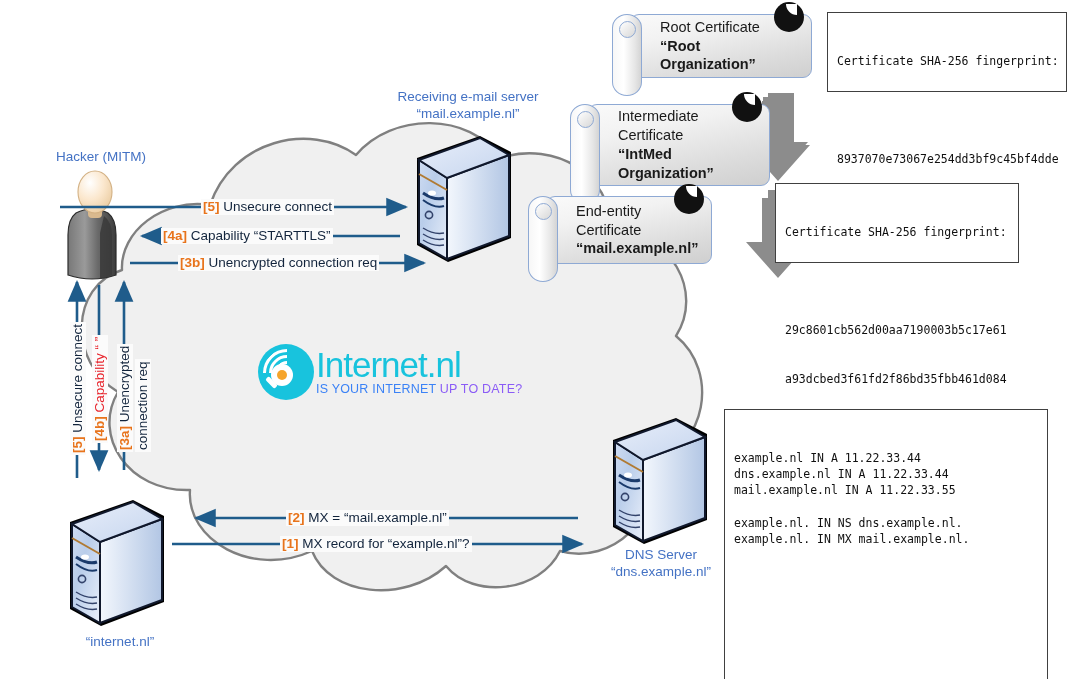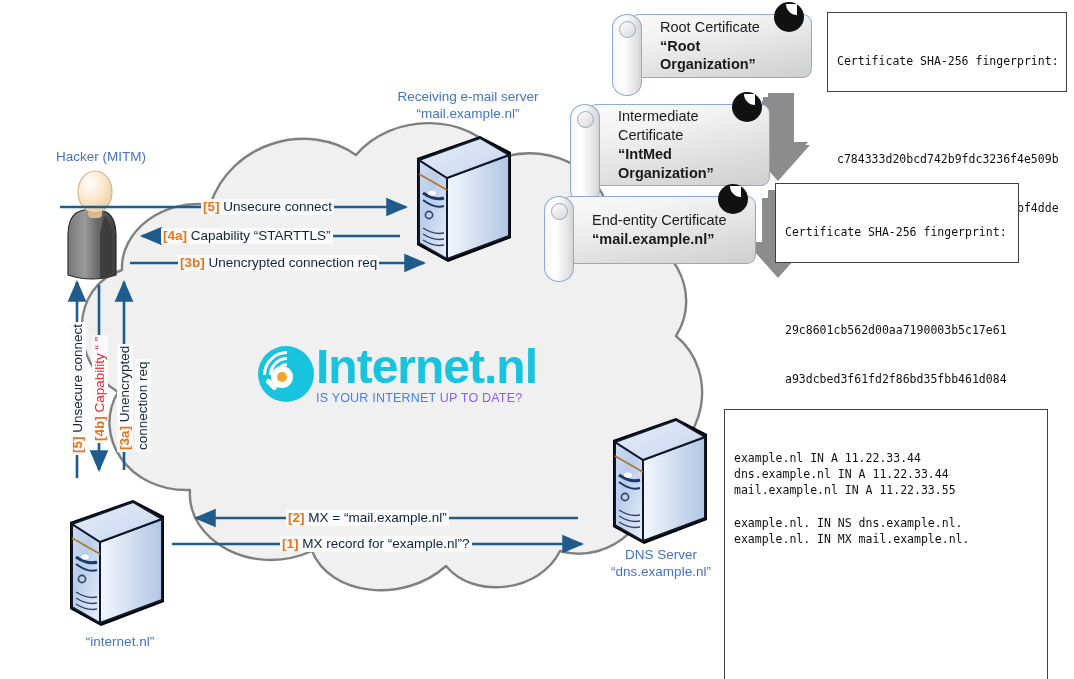--- a/index.html
+++ b/index.html
@@ -54,21 +54,21 @@
   #logo .mark .r1{left:5px;top:5px;width:42px;height:42px;}
   #logo .mark .r2{left:11px;top:11px;width:30px;height:30px;}
   #logo .mark .r3{left:17px;top:17px;width:18px;height:18px;}
   #logo .mark .glass{position:absolute;left:13px;top:20px;width:22px;height:22px;border-radius:50%;
       background:#ffffff;}
   #logo .mark .glass:after{content:"";position:absolute;left:6px;top:6px;width:10px;height:10px;
       border-radius:50%;background:#f6a42a;}
   #logo .mark .handle{position:absolute;left:7px;top:36px;width:13px;height:5px;background:#ffffff;
       transform:rotate(45deg);border-radius:2px;}
   #logo .words{margin-left:2px;}
-  #logo .wordmark{font-size:48px;font-weight:bold;color:#18c3dd;line-height:0.95;letter-spacing:-1px;}
+  #logo .wordmark{font-size:35px;font-weight:normal;color:#18c3dd;line-height:0.95;letter-spacing:-1px;}
   #logo .tag{font-size:12.5px;letter-spacing:0.2px;margin-top:1px;}
   #logo .tag .a{color:#3b82f6;}
   #logo .tag .b{color:#8b5cf6;}
 </style>
 </head>
 <body>
 
 <div id="stage">
 
   <svg id="svg-layer" viewBox="0 0 1074 679" xmlns="http://www.w3.org/2000/svg">
@@ -264,34 +264,33 @@
     <div class="body"></div>
     <div class="rollL"></div>
     <div class="txt">
       <div>Intermediate</div>
       <div>Certificate</div>
       <div><b>“IntMed Organization”</b></div>
     </div>
     <div class="seal" style="right:8px;top:-12px;"></div>
   </div>
 
-  <div class="cert" style="left:544px;top:196px;width:212px;height:86px;z-index:7">
+  <div class="cert" style="left:528px;top:196px;width:184px;height:86px;z-index:7">
     <div class="body"></div>
     <div class="rollL"></div>
     <div class="txt">
       <div>End-entity Certificate</div>
       <div><b>“mail.example.nl”</b></div>
     </div>
     <div class="seal" style="right:8px;top:-12px;"></div>
   </div>
 
   <div class="monobox" style="left:827px;top:12px;width:240px;height:80px;">
     <div>Certificate SHA-256 fingerprint:</div>
     <div>&nbsp;</div>
-    <div>c784333d20bcd742b9fdc3236f4e509b</div>
     <div>8937070e73067e254dd3bf9c45bf4dde</div>
   </div>
 
   <div class="monobox" style="left:775px;top:183px;width:244px;height:80px;">
     <div>Certificate SHA-256 fingerprint:</div>
     <div>&nbsp;</div>
     <div>29c8601cb562d00aa7190003b5c17e61</div>
     <div>a93dcbed3f61fd2f86bd35fbb461d084</div>
   </div>
 

